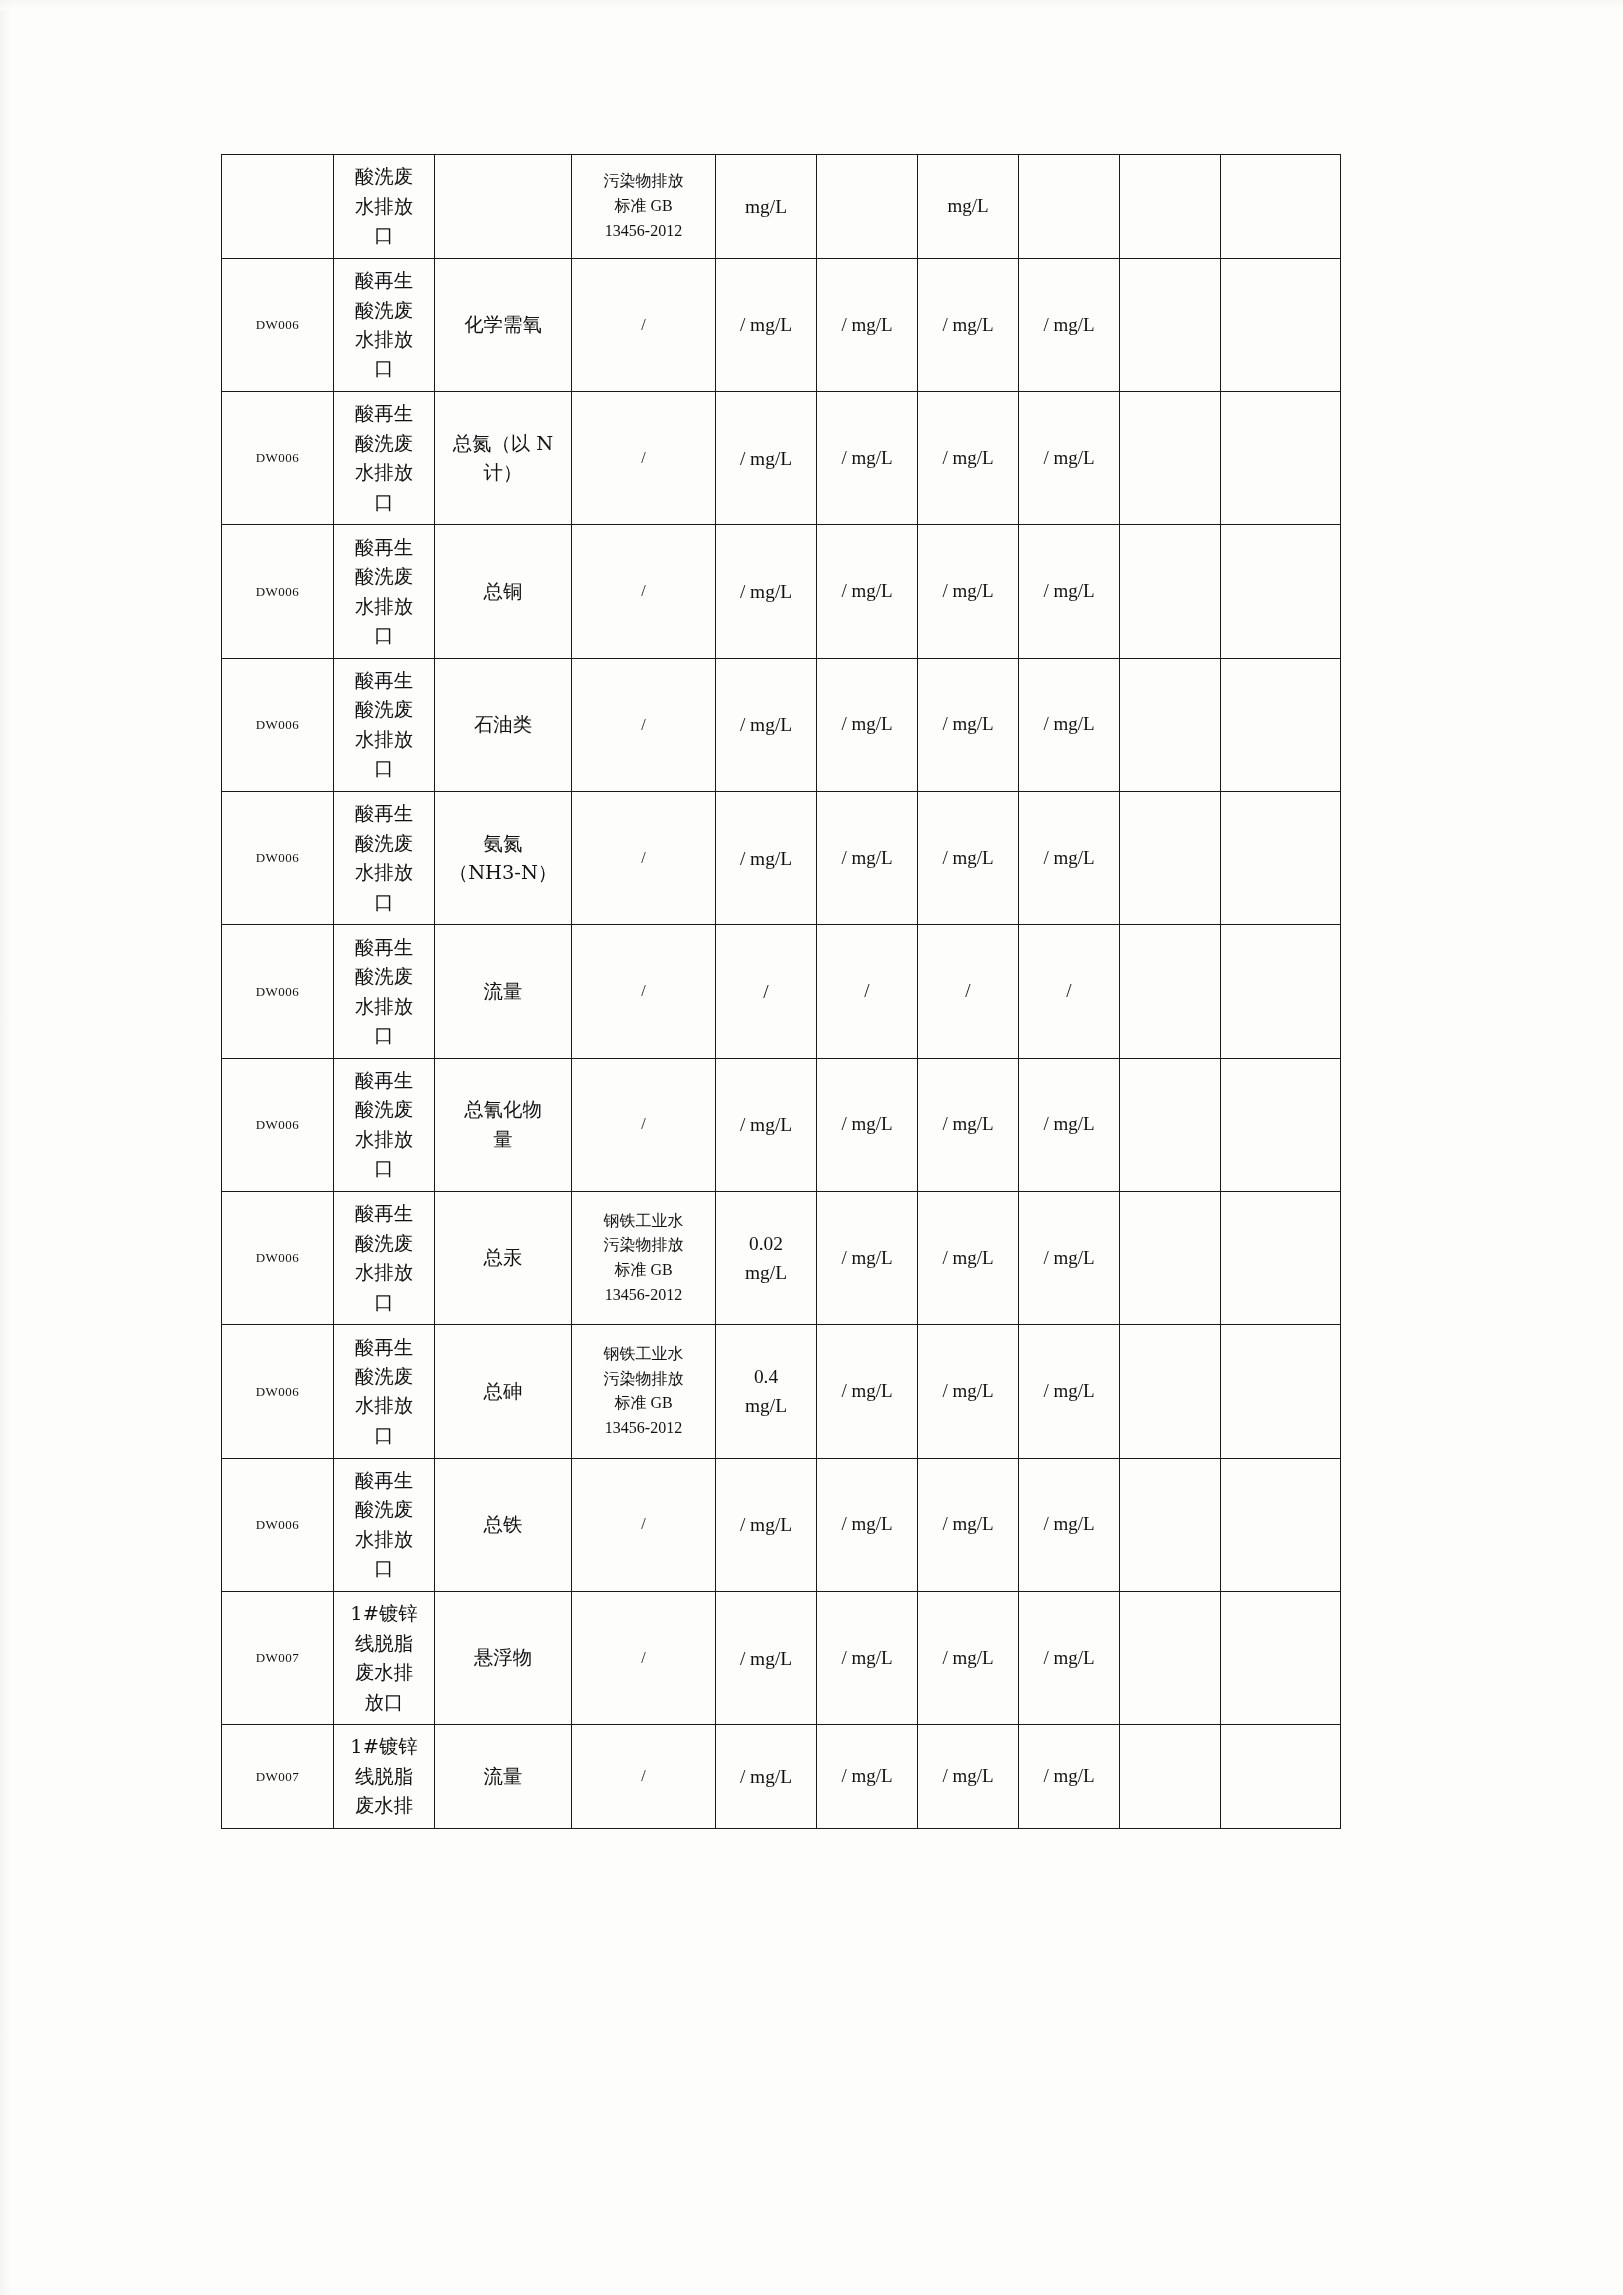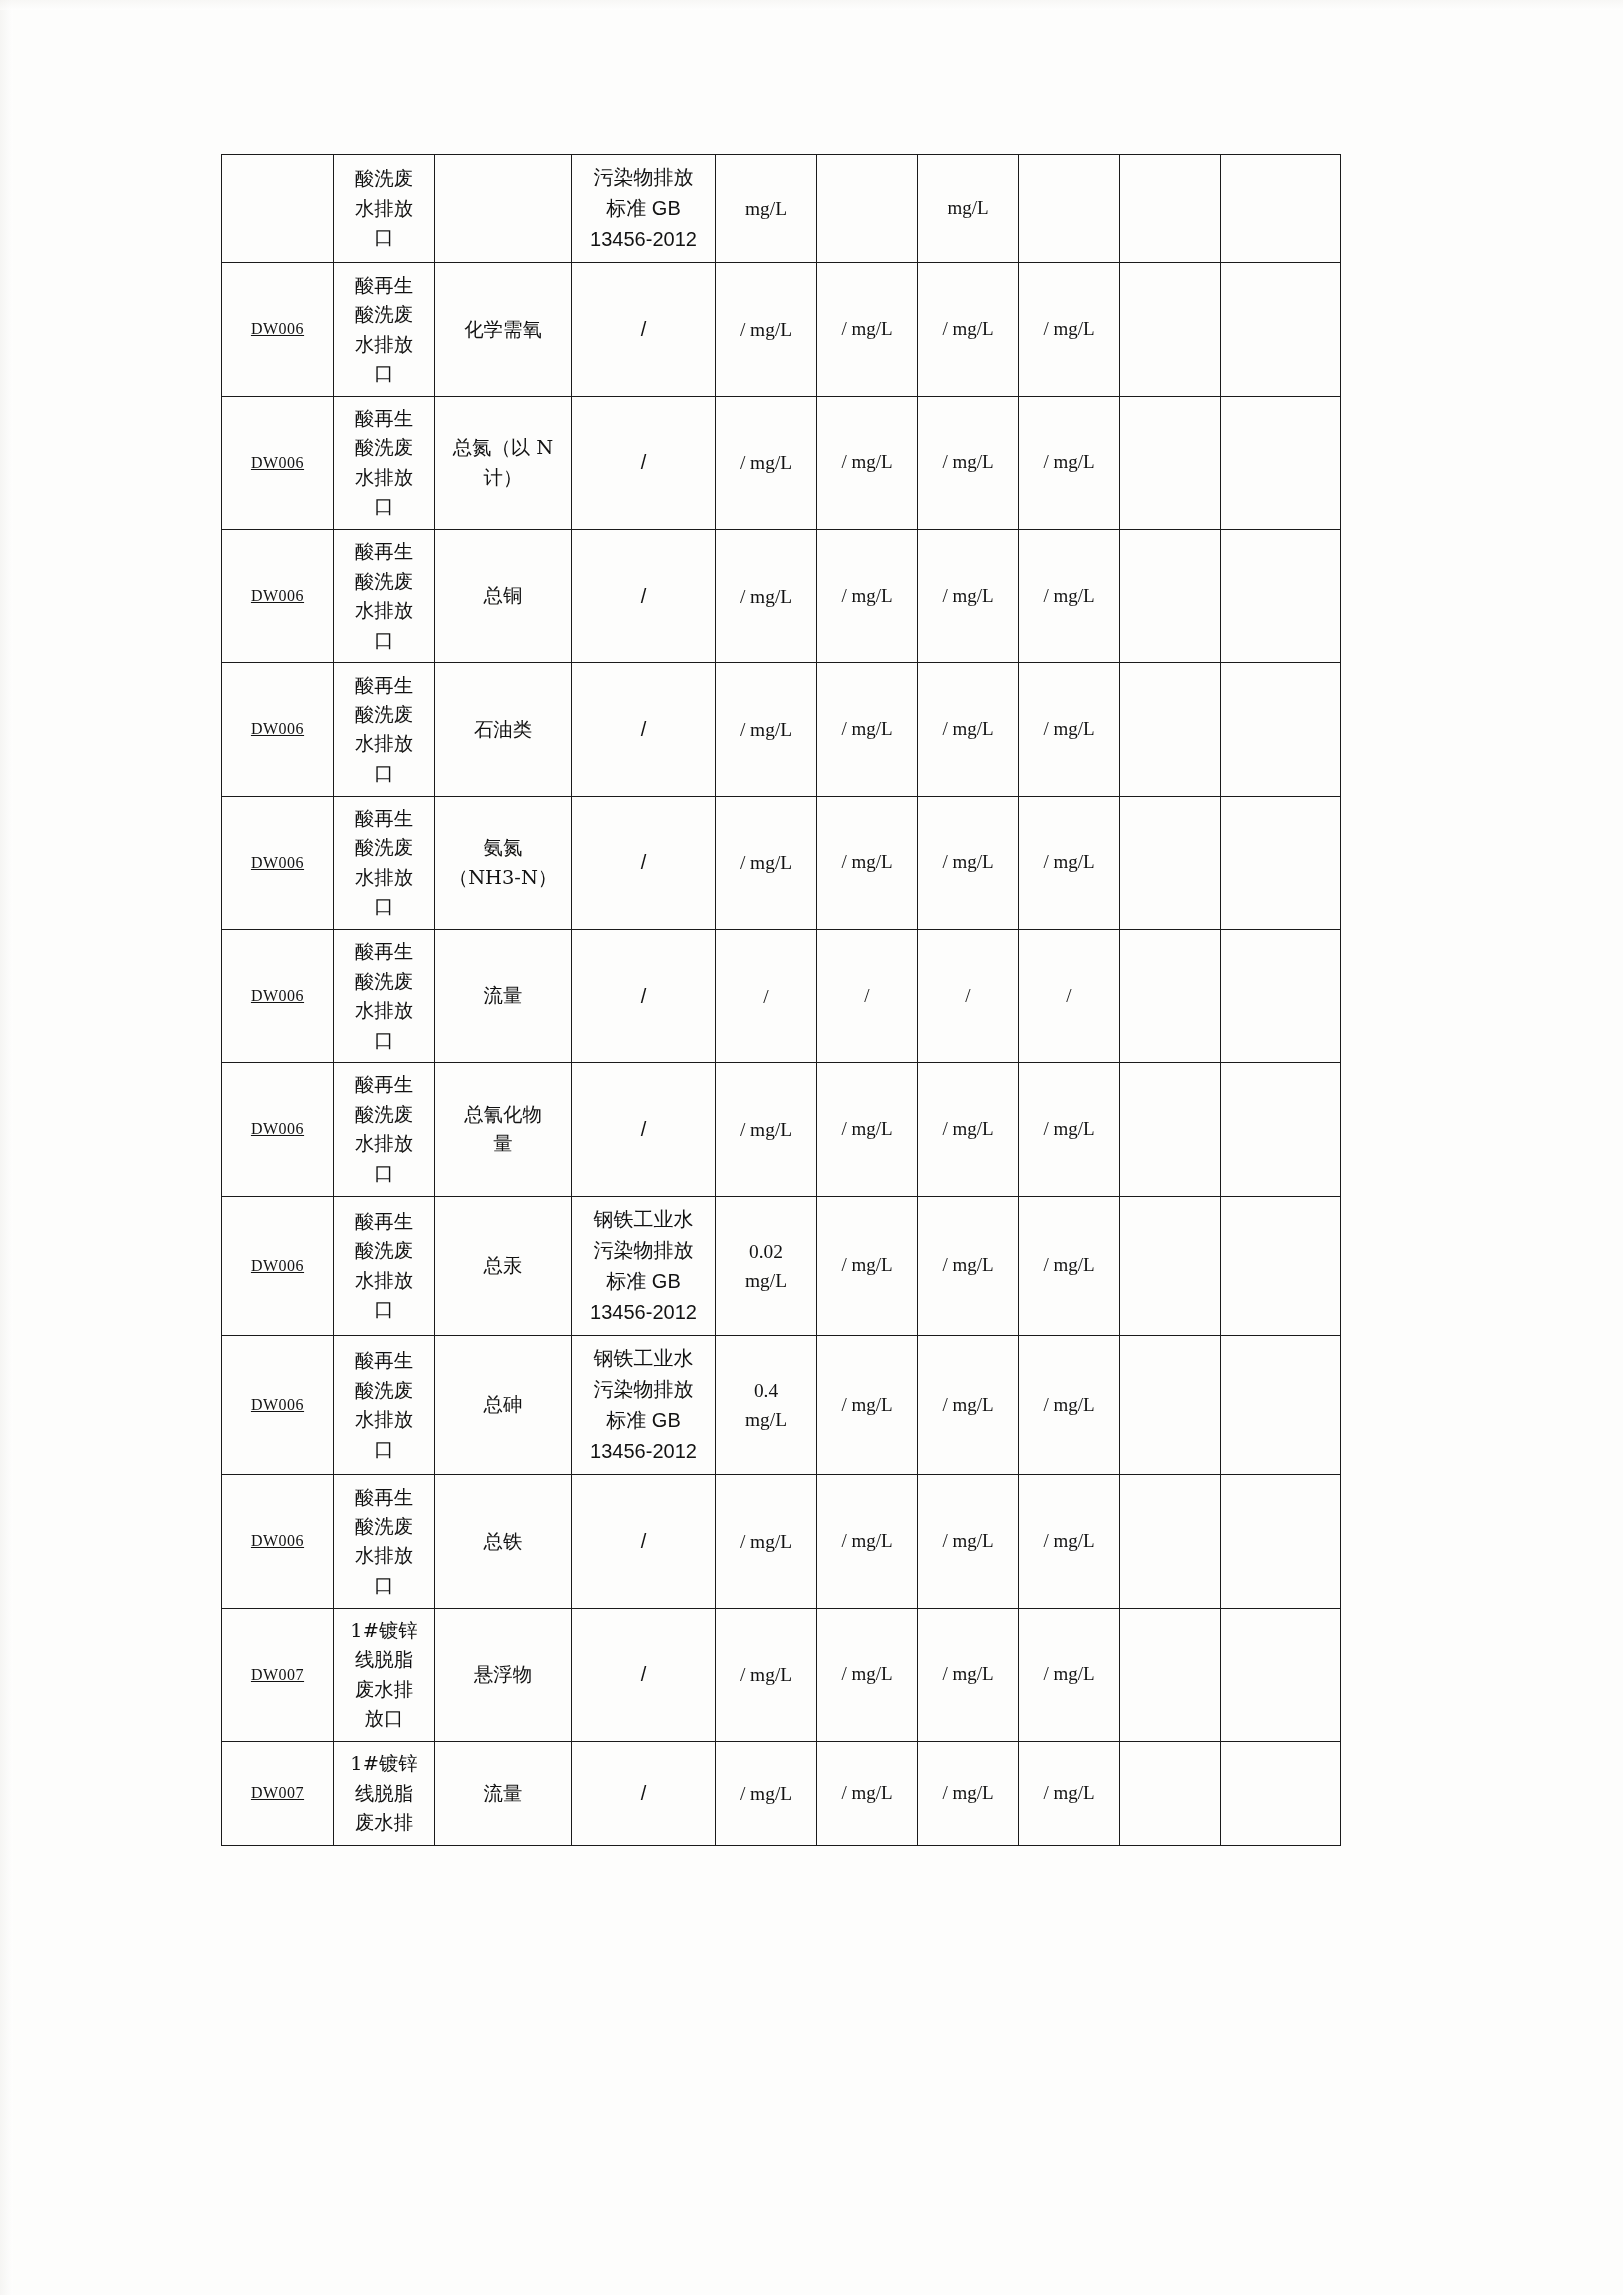--- a/index.html
+++ b/index.html
@@ -84,32 +84,31 @@
     display: block;
     padding: 7.2px 3.1px;
     white-space: pre-line;
   }
 
   .txt-cn { font-family: "DejaVu Serif", "Liberation Serif", serif; }
 
   .txt-code {
     font-family: "Liberation Serif", "DejaVu Serif", serif;
     letter-spacing: 0.5px;
-    font-size: 16px;
-    text-decoration: underline;
+    font-size: 13px;
   }
 
   .txt-unit {
     font-family: "Liberation Serif", "DejaVu Serif", serif;
     font-size: 19px;
   }
 
   .txt-std {
-    font-family: Liberation Sans, sans-serif;
-    font-size: 20px;
+    font-family: Liberation Serif, serif;
+    font-size: 16px;
     line-height: 1.55;
   }
 
   .txt-limit {
     font-family: "Liberation Serif", "DejaVu Serif", serif;
     font-size: 19.4px;
     line-height: 1.5;
   }
 
   .page-number {

